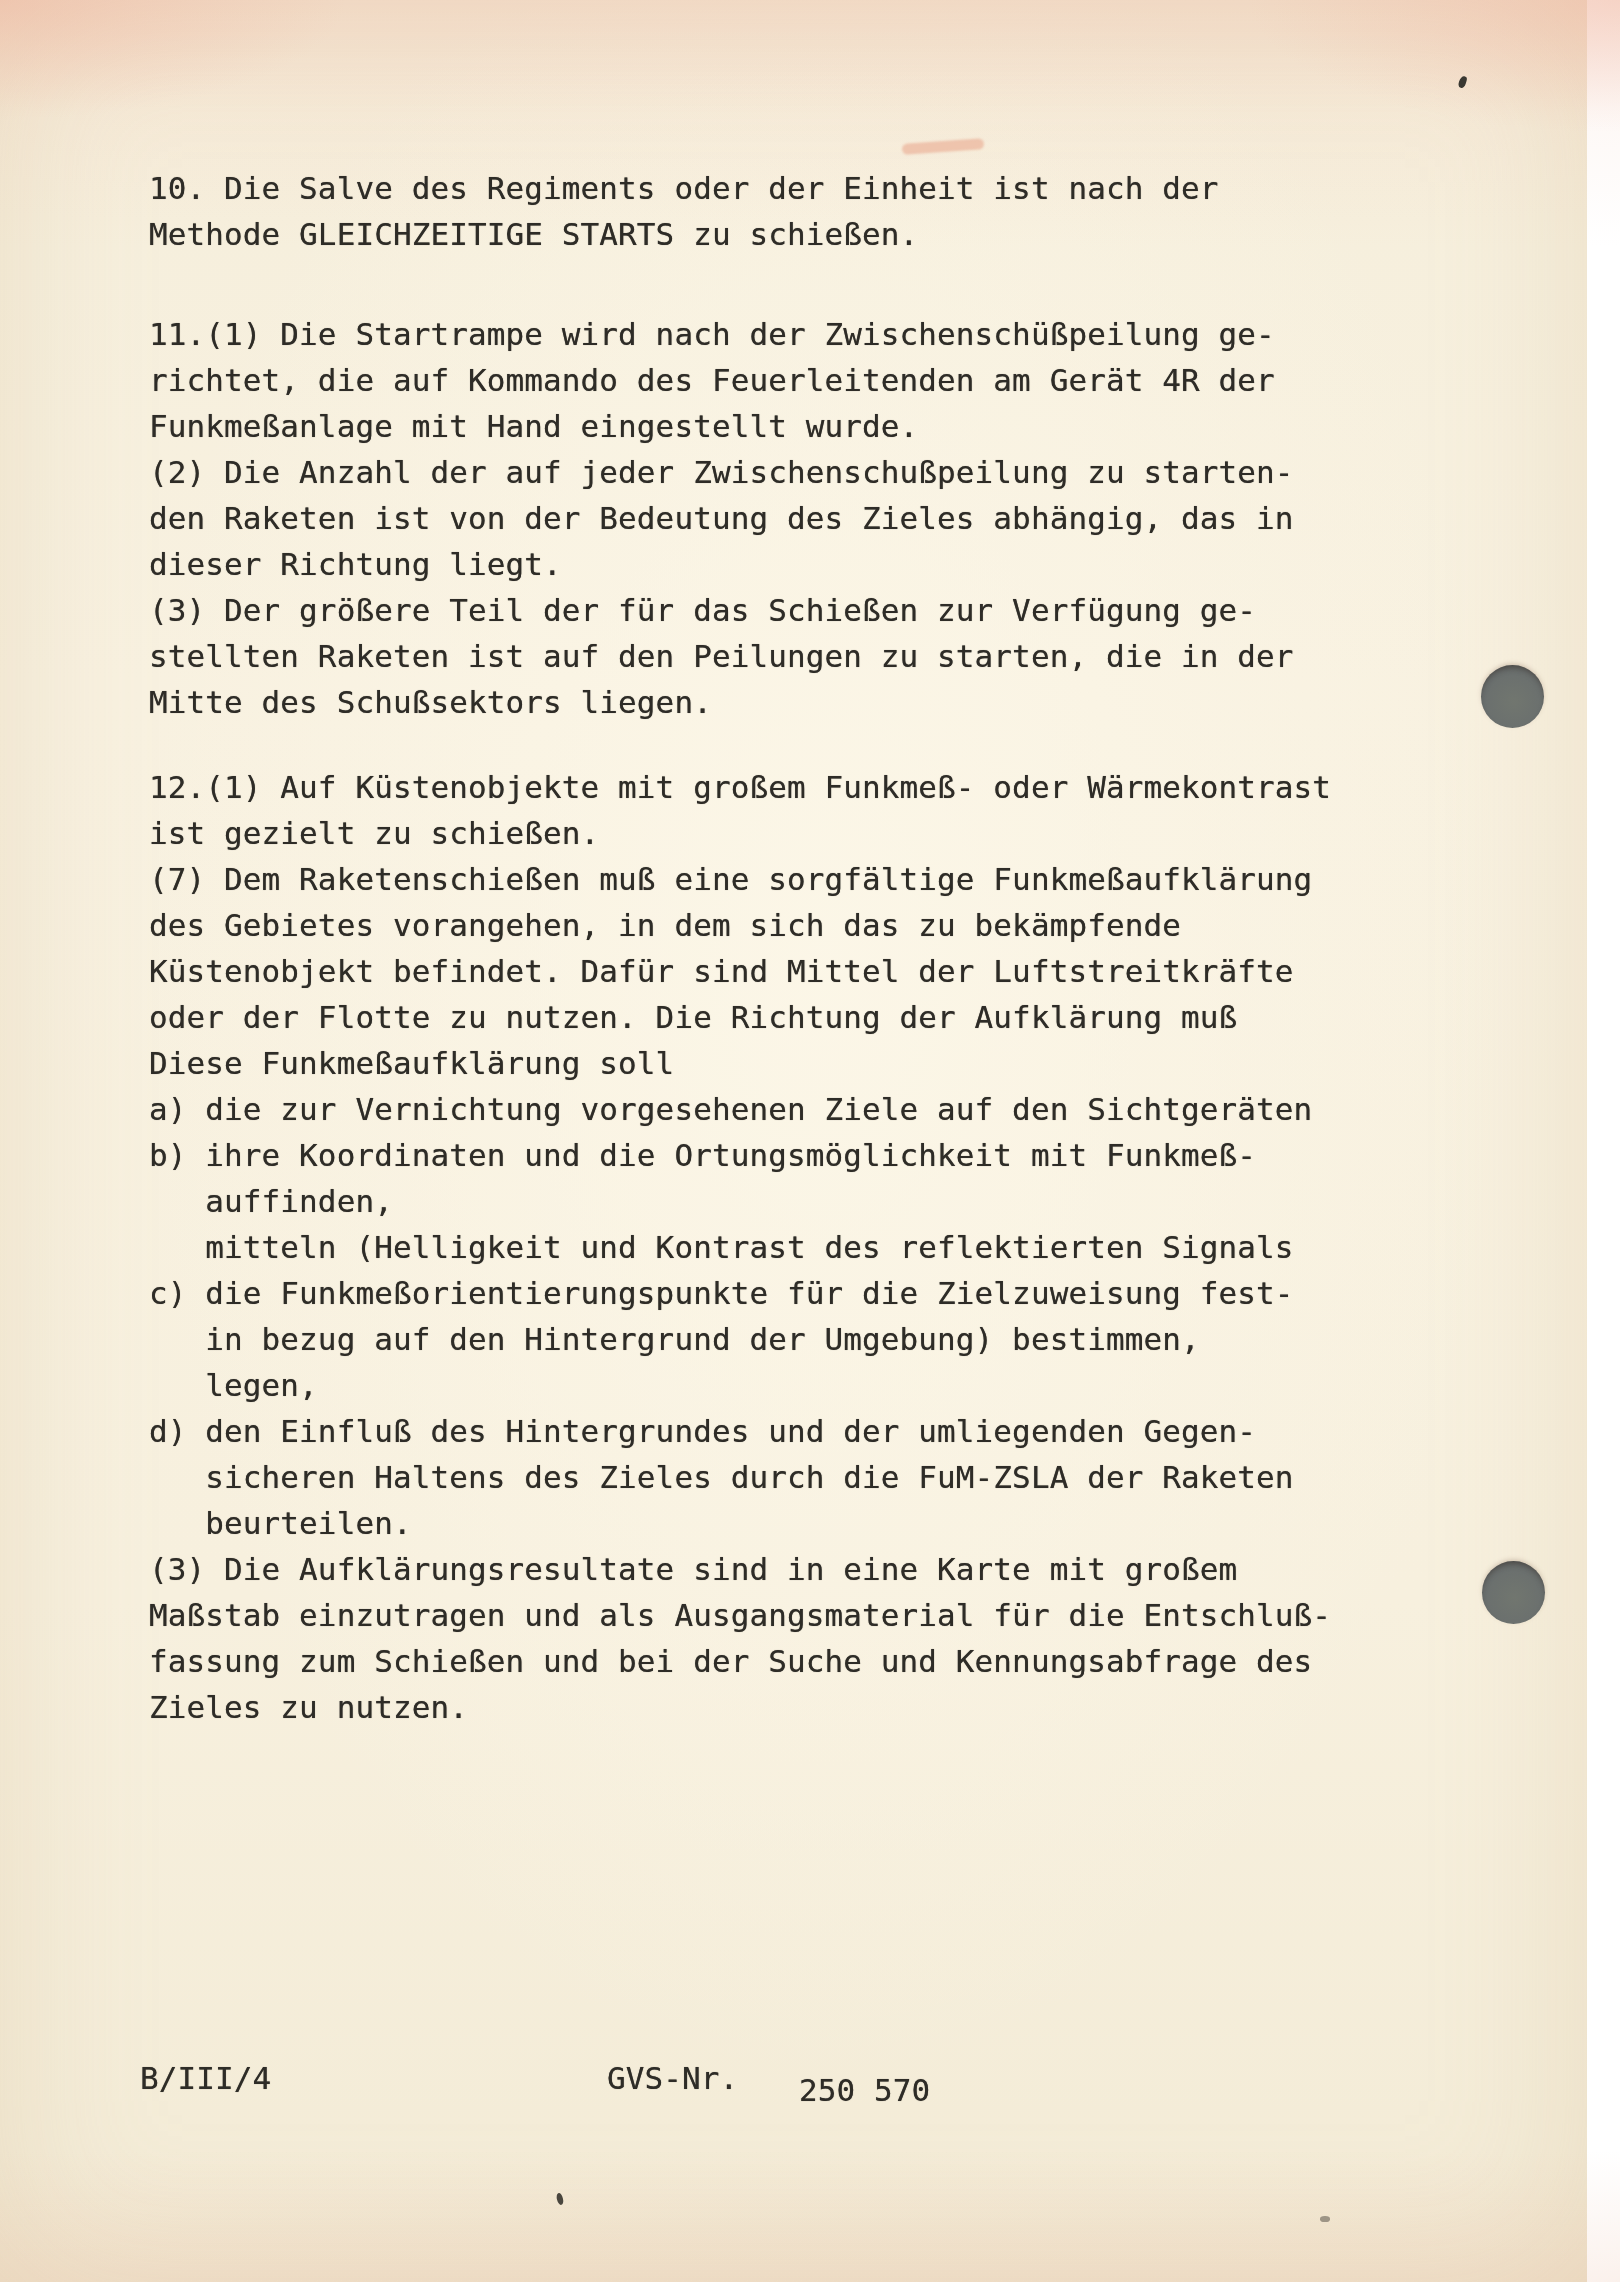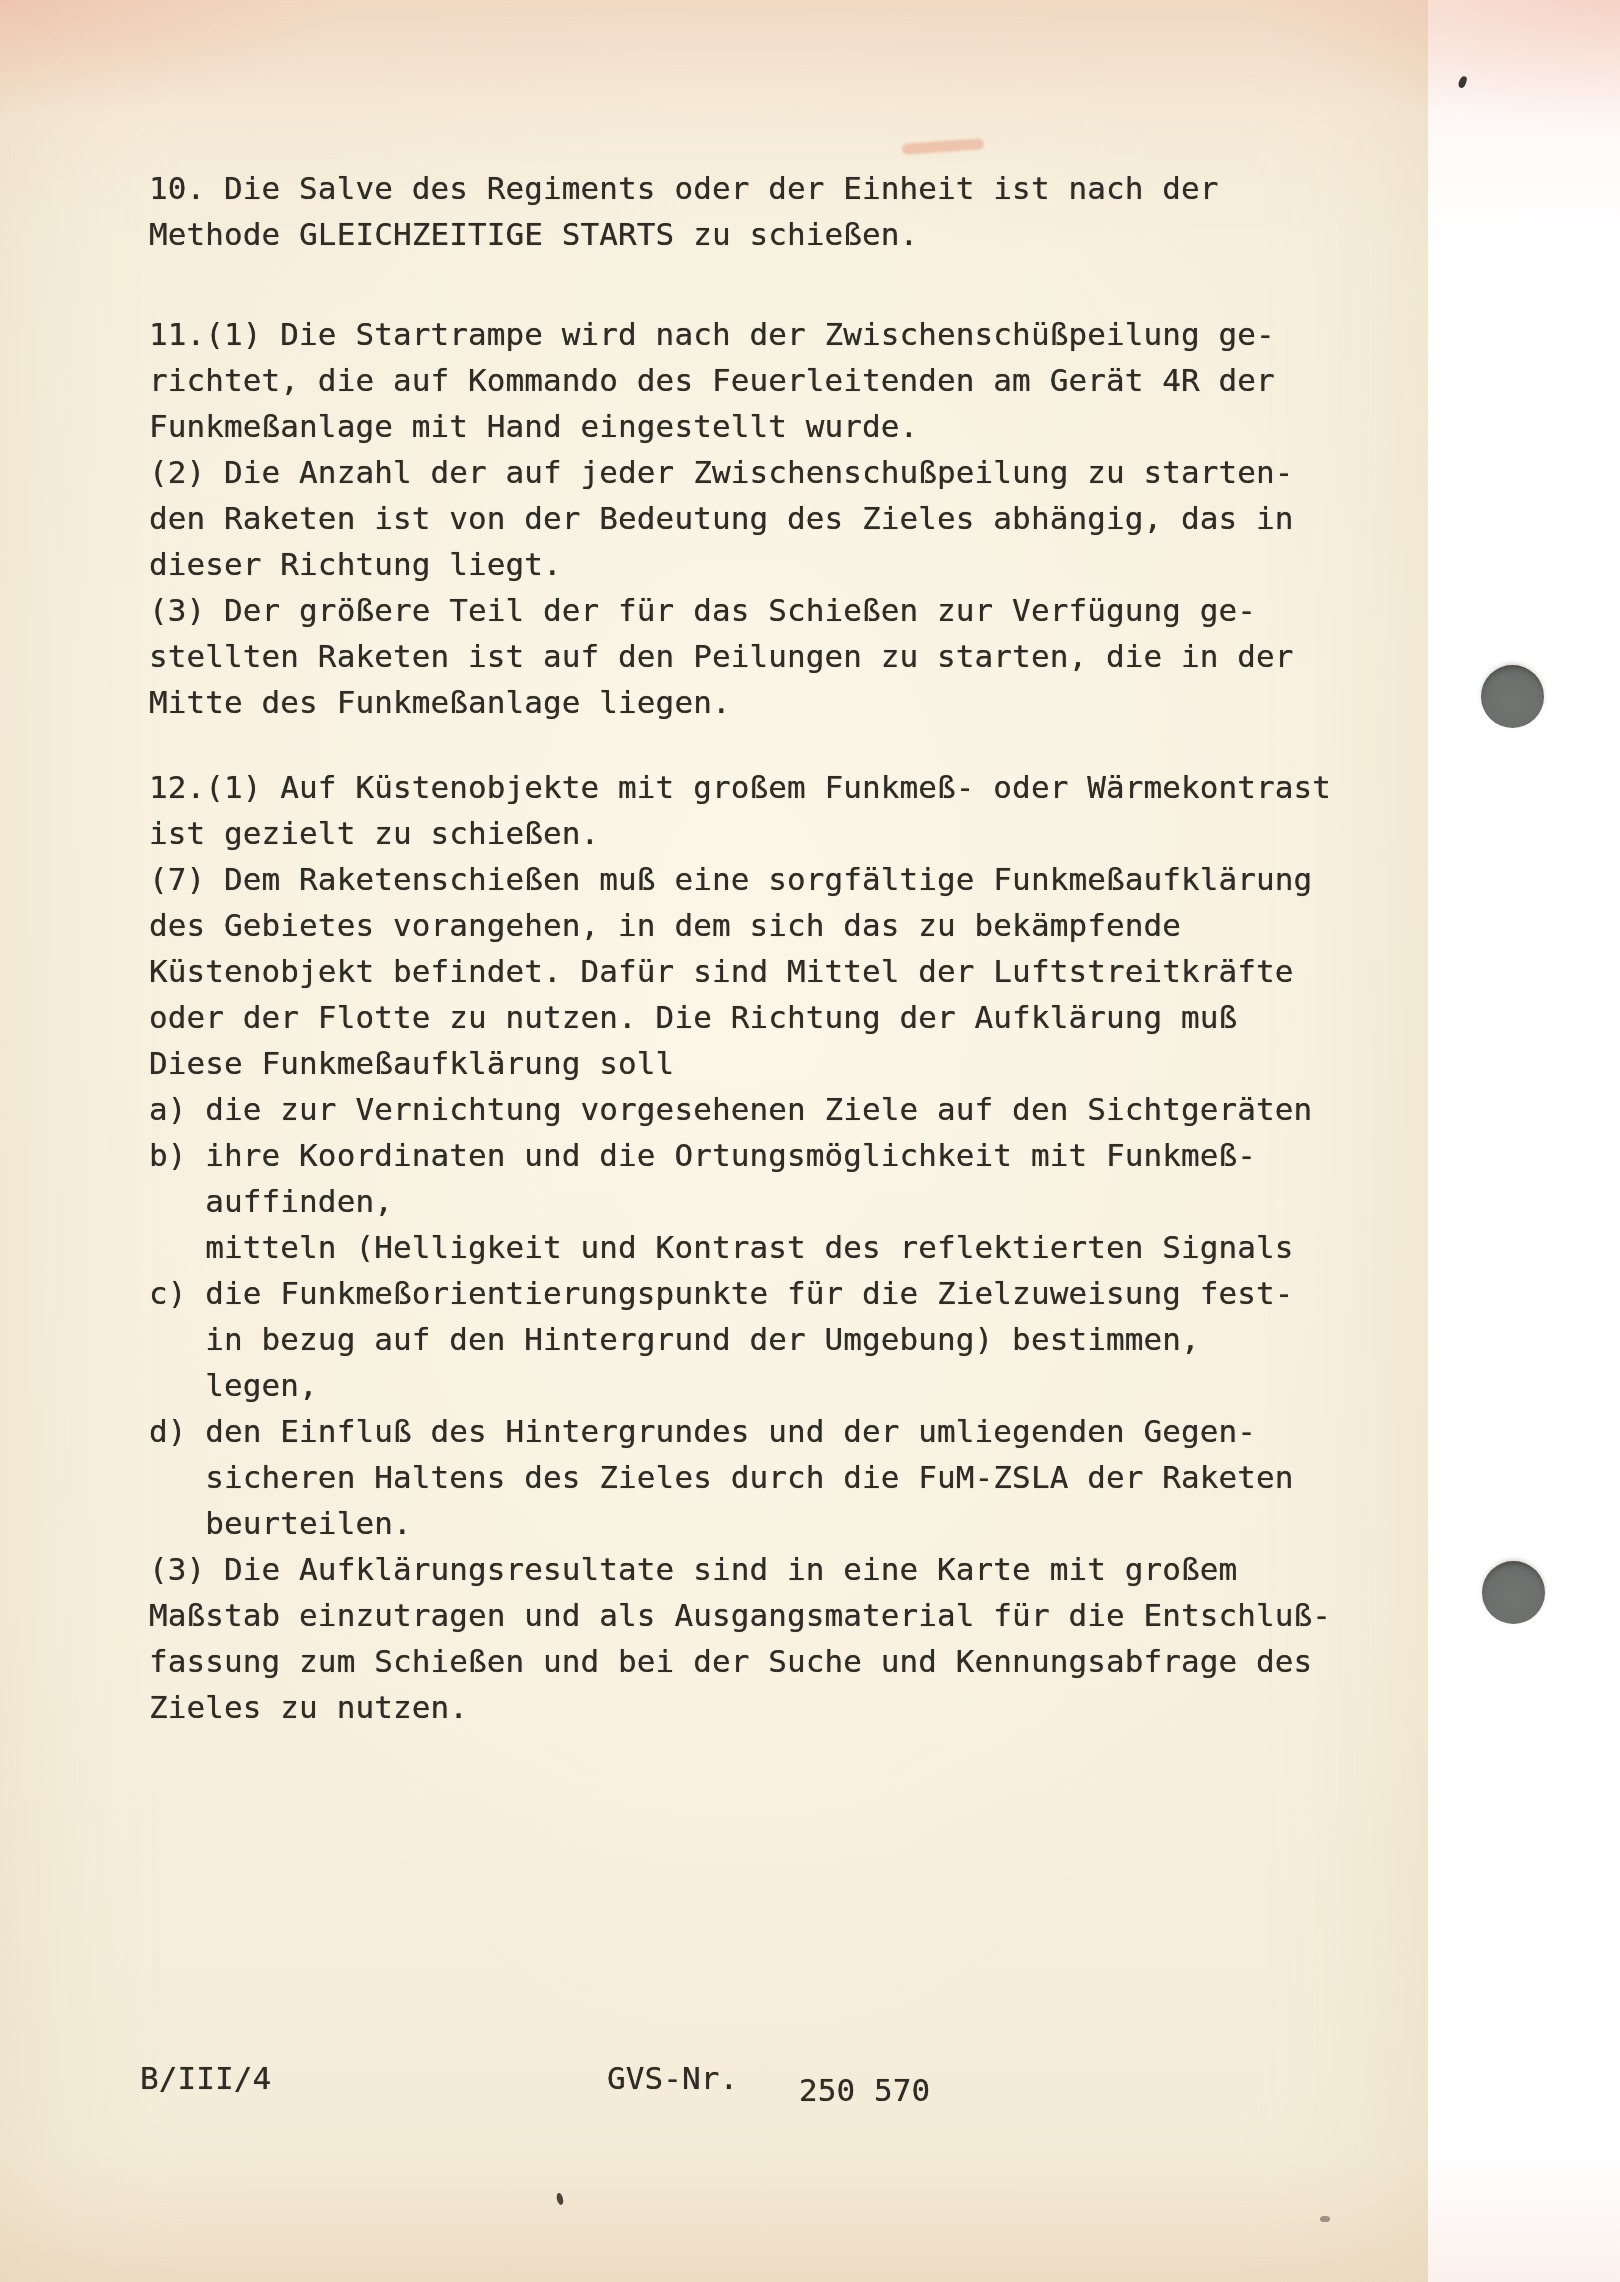--- a/index.html
+++ b/index.html
@@ -9,21 +9,21 @@
   body {
     width: 1621px;
     height: 2283px;
     overflow: hidden;
     position: relative;
     font-family: "DejaVu Sans Mono", "Liberation Mono", monospace;
   }
   .page {
     position: absolute;
     left: 0; top: 0;
-    width: 1428px;
+    width: 1587px;
     height: 2283px;
     background:
       radial-gradient(ellipse at 52% 42%, rgba(252,247,232,0.9) 0%, rgba(252,247,232,0) 60%),
       linear-gradient(180deg, #f5eedb 0%, #f8f1e0 30%, #f7f0de 70%, #f3ebd6 100%);
     box-shadow: inset 0 0 152px rgba(208,182,142,0.30);
   }
   
   .pink-wash {
     position: absolute;
     left: 0; top: 0;
@@ -123,21 +123,21 @@
 
     <div class="para para-11">
       <div class="line">11.(1) Die Startrampe wird nach der Zwischenschüßpeilung ge-</div>
       <div class="line">richtet, die auf Kommando des Feuerleitenden am Gerät 4R der</div>
       <div class="line">Funkmeßanlage mit Hand eingestellt wurde.</div>
       <div class="line">(2) Die Anzahl der auf jeder Zwischenschußpeilung zu starten-</div>
       <div class="line">den Raketen ist von der Bedeutung des Zieles abhängig, das in</div>
       <div class="line">dieser Richtung liegt.</div>
       <div class="line">(3) Der größere Teil der für das Schießen zur Verfügung ge-</div>
       <div class="line">stellten Raketen ist auf den Peilungen zu starten, die in der</div>
-      <div class="line">Mitte des Funkmeßanlage liegen.</div>
+      <div class="line">Mitte des Schußsektors liegen.</div>
     </div>
 
     <div class="para para-12">
       <div class="line">12.(1) Auf Küstenobjekte mit großem Funkmeß- oder Wärmekontrast</div>
       <div class="line">ist gezielt zu schießen.</div>
       <div class="line">(7) Dem Raketenschießen muß eine sorgfältige Funkmeßaufklärung</div>
       <div class="line">des Gebietes vorangehen, in dem sich das zu bekämpfende</div>
       <div class="line">Küstenobjekt befindet. Dafür sind Mittel der Luftstreitkräfte</div>
       <div class="line">oder der Flotte zu nutzen. Die Richtung der Aufklärung muß</div>
       <div class="line">Diese Funkmeßaufklärung soll</div>

